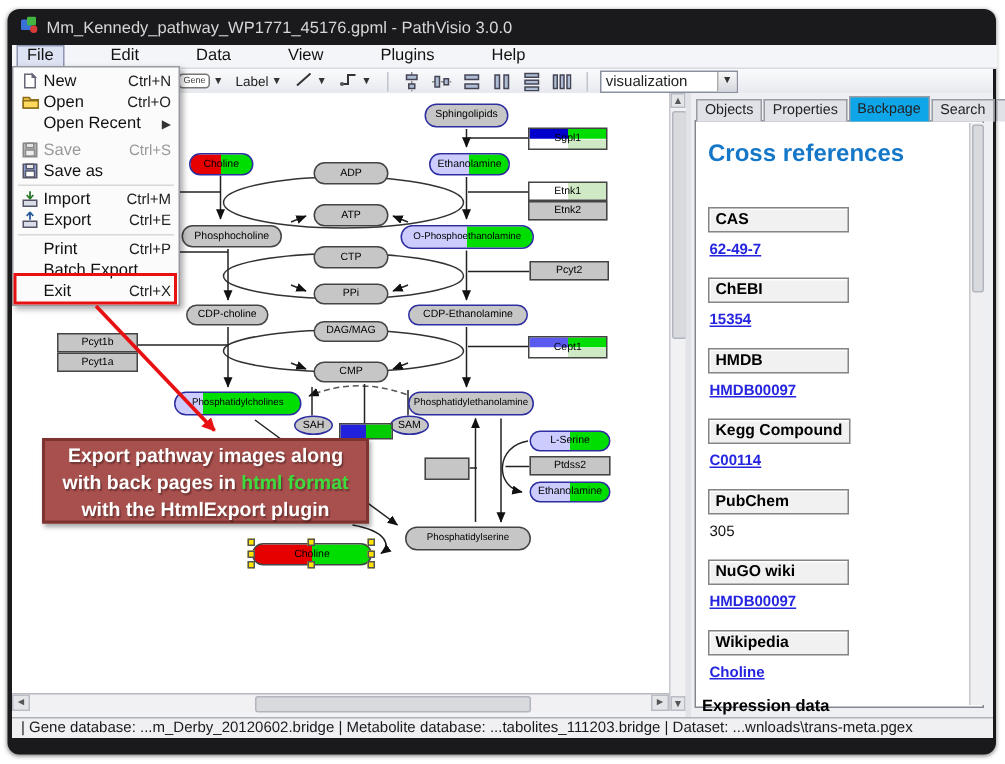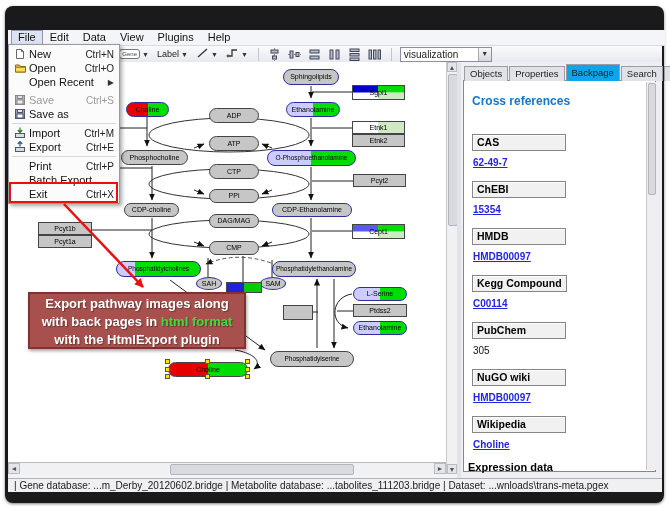--- a/index.html
+++ b/index.html
@@ -5,21 +5,21 @@
   html,body{margin:0;padding:0;background:#fff;}
   #root{position:relative;width:670px;height:509px;background:#fff;overflow:hidden;
         font-family:"Liberation Sans",sans-serif;-webkit-font-smoothing:antialiased;}
   #win-frame{position:absolute;left:5px;top:6px;width:659px;height:497px;background:#1a1a1d;
              border-radius:8px;box-shadow:0 1px 3px rgba(0,0,0,.5);z-index:0;}
   #titlebar{position:absolute;left:14px;top:11px;width:640px;height:17px;color:#d6d6d6;
             font-size:11px;line-height:17px;z-index:1;display:flex;align-items:center;gap:6px;}
   #app-bg{position:absolute;left:8px;top:30px;width:654px;height:462px;background:#f2f3f7;z-index:1;}
   
   #menubar{position:absolute;left:8px;top:30px;width:654px;height:15px;background:#f4f5f9;
-           border-bottom:1px solid #d8dae2;font-size:11px;z-index:7;display:flex;padding-left:3px;}
+           border-bottom:1px solid #d8dae2;font-size:11px;z-index:7;display:flex;padding-left:3px;gap:24px;}
   .menu{padding:1px 7px 0 7px;color:#111;}
   .menu.active{border:1px solid #8f97b3;background:#dde3f2;padding:0 6px;}
   
   #toolbar{position:absolute;left:8px;top:46px;width:654px;height:16px;z-index:6;
            background:linear-gradient(#fbfbfd,#e7e9ef);display:flex;align-items:center;
            font-size:10px;color:#222;padding-left:0;gap:4px;}
   .tsep{width:1px;height:13px;background:#c0c4cc;margin:0 4px;}
   .combo{display:flex;align-items:center;background:#fff;border:1px solid #8a90a0;height:13px;}
   .combo .cval{padding:0 3px;font-size:10px;white-space:nowrap;}
   .combo .arrowbtn{width:12px;height:13px;background:linear-gradient(#f8f8f8,#d4d7de);
@@ -47,21 +47,21 @@
   #splitter{position:absolute;left:457px;top:62px;width:4px;height:416px;background:#e2e3e8;z-index:5;}
   
   #sidebar-bg{position:absolute;left:461px;top:62px;width:201px;height:416px;background:#edeff3;z-index:5;}
   #side-tabs{position:absolute;left:464px;top:64px;z-index:6;display:flex;align-items:flex-end;}
   .tab{font-size:9.5px;background:#e0e2e7;border:1px solid #9a9da6;border-bottom:none;
        padding:1px 5px 2px 5px;margin-right:1px;color:#222;}
   .tab.active{background:#0ea5e9;padding:2px 5px 3px 5px;position:relative;z-index:2;}
   #side-panel{position:absolute;left:463px;top:80px;width:193px;height:392px;background:#fff;
               border:1px solid #84878f;box-sizing:border-box;z-index:5;overflow:hidden;}
   #xref{position:absolute;left:472px;top:94px;width:165px;z-index:6;}
-  .xheading{color:#1577c8;font-weight:700;font-size:12px;margin:0 0 24px 0;}
+  .xheading{color:#1577c8;font-weight:700;font-size:16px;margin:0 0 24px 0;}
   .xhead{display:inline-block;min-width:84px;background:#f1f1f1;border:1px solid #858585;
          box-shadow:inset 1px 1px 0 #fff;font-weight:700;font-size:10.5px;line-height:15px;
          padding:0 4px;margin-bottom:6px;color:#000;}
   .xlink{font-size:10px;font-weight:700;color:#2525e0;text-decoration:underline;margin:0 0 11px 1px;}
   .xval{font-size:10px;color:#111;margin:0 0 11px 1px;}
   .xfooter{font-weight:700;font-size:11px;color:#000;margin:4px 0 0 -4px;}
   #side-scroll{position:absolute;left:646px;top:82px;width:9px;height:388px;background:#efeff1;
                border-left:1px solid #c8c8cc;z-index:7;}
   #side-scroll .sb-thumb{left:1px;top:1px;width:6px;height:110px;}
   
@@ -89,20 +89,28 @@
            text-shadow:1px 1px 1px rgba(0,0,0,.35);box-shadow:1px 2px 3px rgba(0,0,0,.35);}
   #callout .hl{color:#3ddc3d;}
   #red-arrow{position:absolute;left:0;top:0;width:670px;height:509px;z-index:10;pointer-events:none;}
 </style>
 </head>
 <body>
 
 <div id="root">
   <div id="win-frame"></div>
 
+  <div id="titlebar">
+    <span><svg width="11" height="11">
+          <rect x="0" y="2" width="7" height="7" rx="1" fill="#3a6fd8"></rect>
+          <rect x="4" y="0" width="6" height="6" rx="1" fill="#41b441"></rect>
+          <circle cx="8.5" cy="8.5" r="2.5" fill="#d83a3a"></circle>
+        </svg></span>
+    <span>Mm_Kennedy_pathway_WP1771_45176.gpml - PathVisio 3.0.0</span>
+  </div>
 
   <div id="app-bg"></div>
 
   <div id="menubar">
       <div class="menu active">File</div>
       <div class="menu">Edit</div>
       <div class="menu">Data</div>
       <div class="menu">View</div>
       <div class="menu">Plugins</div>
       <div class="menu">Help</div>

